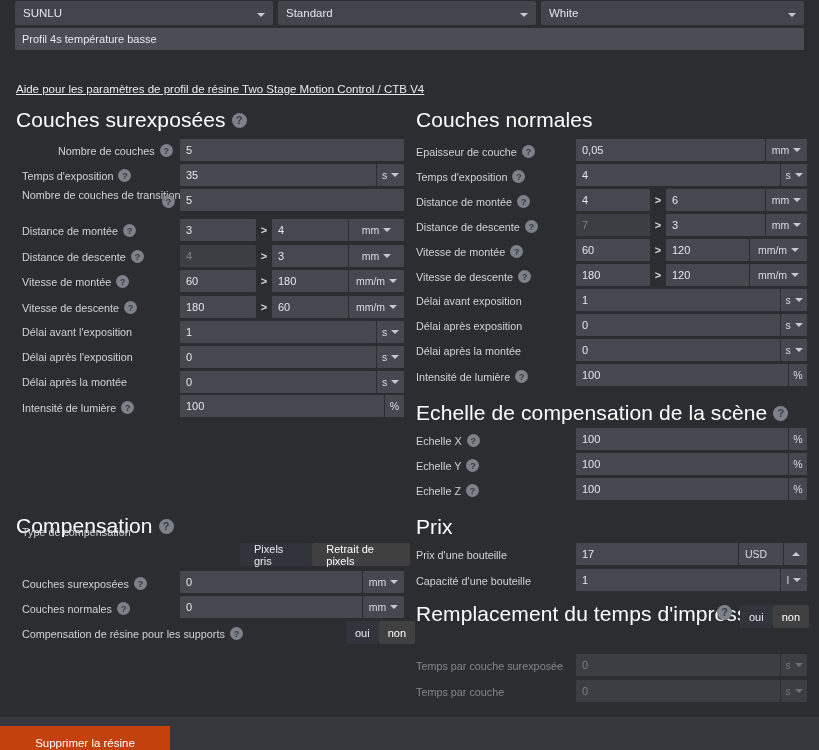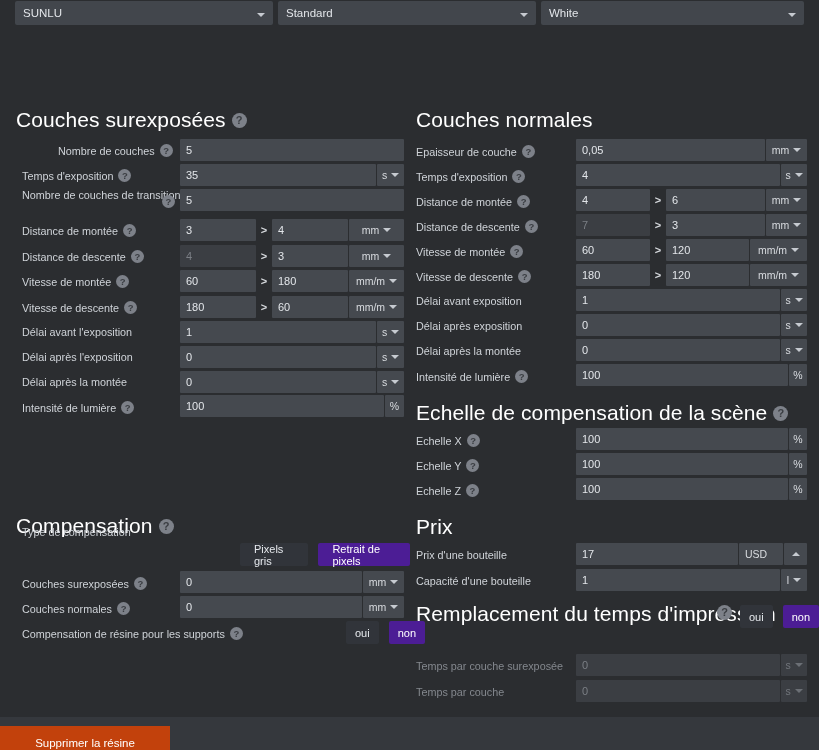--- a/index.html
+++ b/index.html
@@ -84,21 +84,21 @@
     font-size: 11px; font-weight: bold; color: #d7dade;
   }
 
   
   .toggle { position: absolute; display: flex; height: 23px; }
   .tgl-btn {
     display: flex; align-items: center; justify-content: center;
     font-size: 11px; color: #e6e9ed; background: #31343a;
     padding: 0 9px; border-radius: 2px;
   }
-  .tgl-btn.on { background: #4c1d95; color: #ffffff; margin-left: 10px; }
+  .tgl-btn.on { background: #404040; color: #ffffff; }
   .tgl-wide .tgl-btn { padding: 0 14px; font-size: 11px; }
 
   
   .footer { position: absolute; left: 0; top: 717px; width: 819px; height: 33px; background: #35383d; }
   .btn-delete {
     position: absolute; left: 0; top: 0; width: 170px; height: 33px;
     background: #c2410c; color: #ffffff; font-size: 11.5px;
     display: flex; align-items: center; justify-content: center; margin-top: 9px;
   }
   .btn-ok {
@@ -119,21 +119,25 @@
     </div>
     <div class="sel sel-2">
       <span>Standard</span>
       <span class="arrow"><i class="caret"></i></span>
     </div>
     <div class="sel sel-3">
       <span>White</span>
       <span class="arrow"><i class="caret"></i></span>
     </div>
   </div>
-
+  <div class="profname">
+    <span>Profil 4s température basse</span>
+  </div>
+
+  <a class="helplink">Aide pour les paramètres de profil de résine Two Stage Motion Control / CTB V4</a>
 
   <div class="col colL">
 
     <h2 class="section" style="position:absolute;left:16px;top:108px;">
       <span>Couches surexposées</span>
       <span class="help help-lg">?</span>
     </h2>
 
     <div class="lbl" style="left:22px;top:144px;padding-left:36px;">
       <span>Nombre de couches</span>

